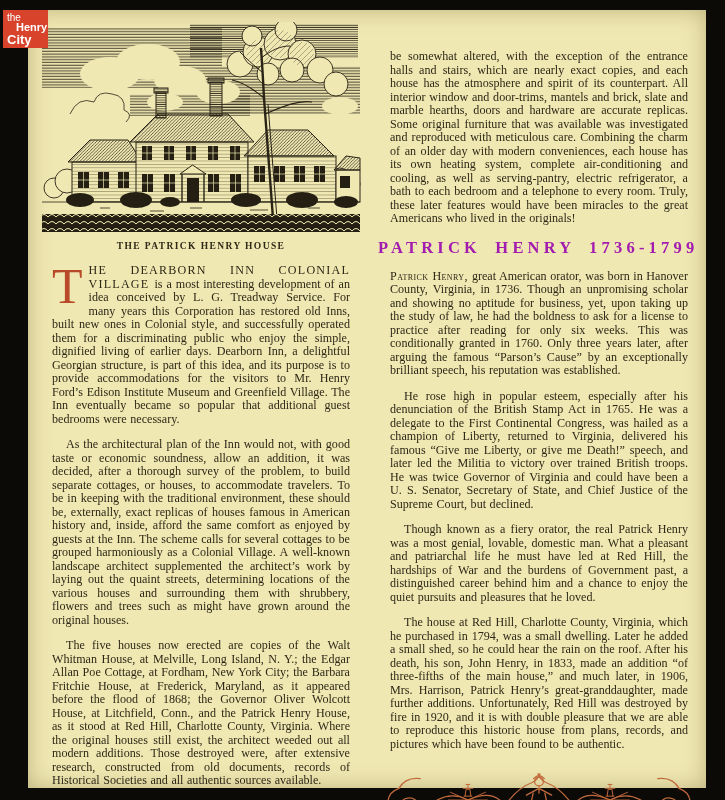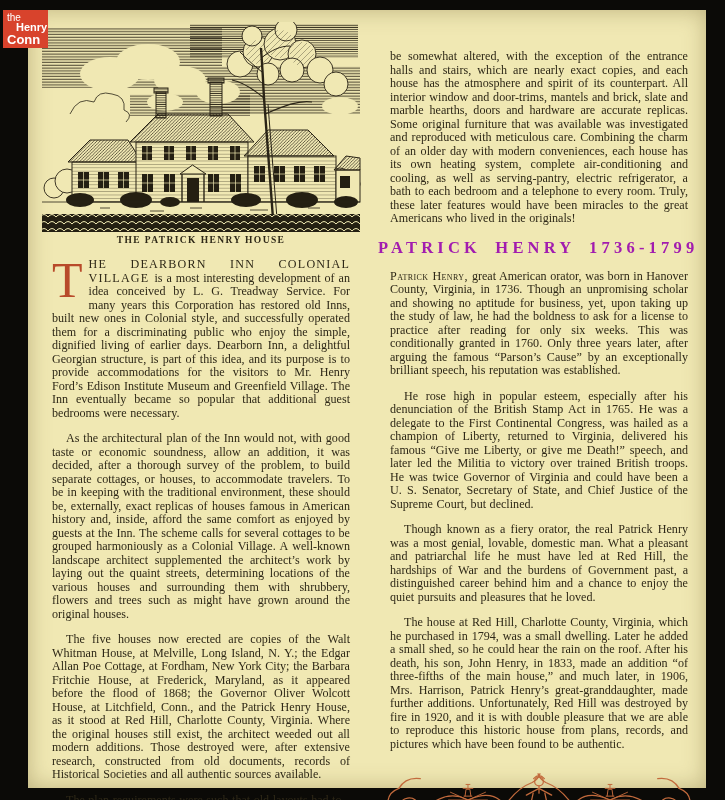--- a/index.html
+++ b/index.html
@@ -20,21 +20,21 @@
   }
   .logo .l1{position:absolute;left:4px;top:3px;font-size:10px;font-weight:400;}
   .logo .l2{position:absolute;left:13px;top:12px;font-size:11px;font-weight:700;text-align:center;}
   .logo .l3{position:absolute;left:4px;top:23px;font-size:13px;font-weight:700;}
   .col{position:absolute;top:12px;width:322px;color:#2e2817;}
   .col-left{left:12px;}
   .col-right{left:350px;top:28px;}
   .engraving{display:block;}
   .caption{
     text-align:center;font-size:9.5px;font-weight:700;letter-spacing:1.4px;
-    margin-top:1px;color:#2e2817;
+    margin-top:7px;color:#2e2817;
   }
   p.body{
     font-size:12.1px;line-height:13.5px;text-align:justify;margin:12px;
     word-spacing:.5px;
   }
   .col-left p.body:first-of-type{margin-top:13px;}
   p.indent{text-indent:14px;}
   .dropcap{
     float:left;color:#b84a2a;font-size:50px;line-height:40px;
     padding:2px 6px 0 0;font-weight:400;
@@ -46,21 +46,21 @@
     word-spacing:6px;margin:9px 0 5px 0;white-space:nowrap;
   }
   .ornament{display:block;margin:14px auto 0 auto;}
 </style>
 </head>
 <body>
 
 <div class="logo">
   <span class="l1">the</span>
   <span class="l2">Henry</span>
-  <span class="l3">Conn</span>
+  <span class="l3">City</span>
 </div>
 
 <div class="paper">
 
   <div class="col col-left">
 
     <svg class="engraving" width="322" height="212" viewBox="0 0 322 212" xmlns="http://www.w3.org/2000/svg">
       <defs>
         <pattern id="hl" patternUnits="userSpaceOnUse" width="6" height="2.8">
           <path d="M0 1.2 H6" stroke="#2a2416" stroke-width="0.9" fill="none"></path>

